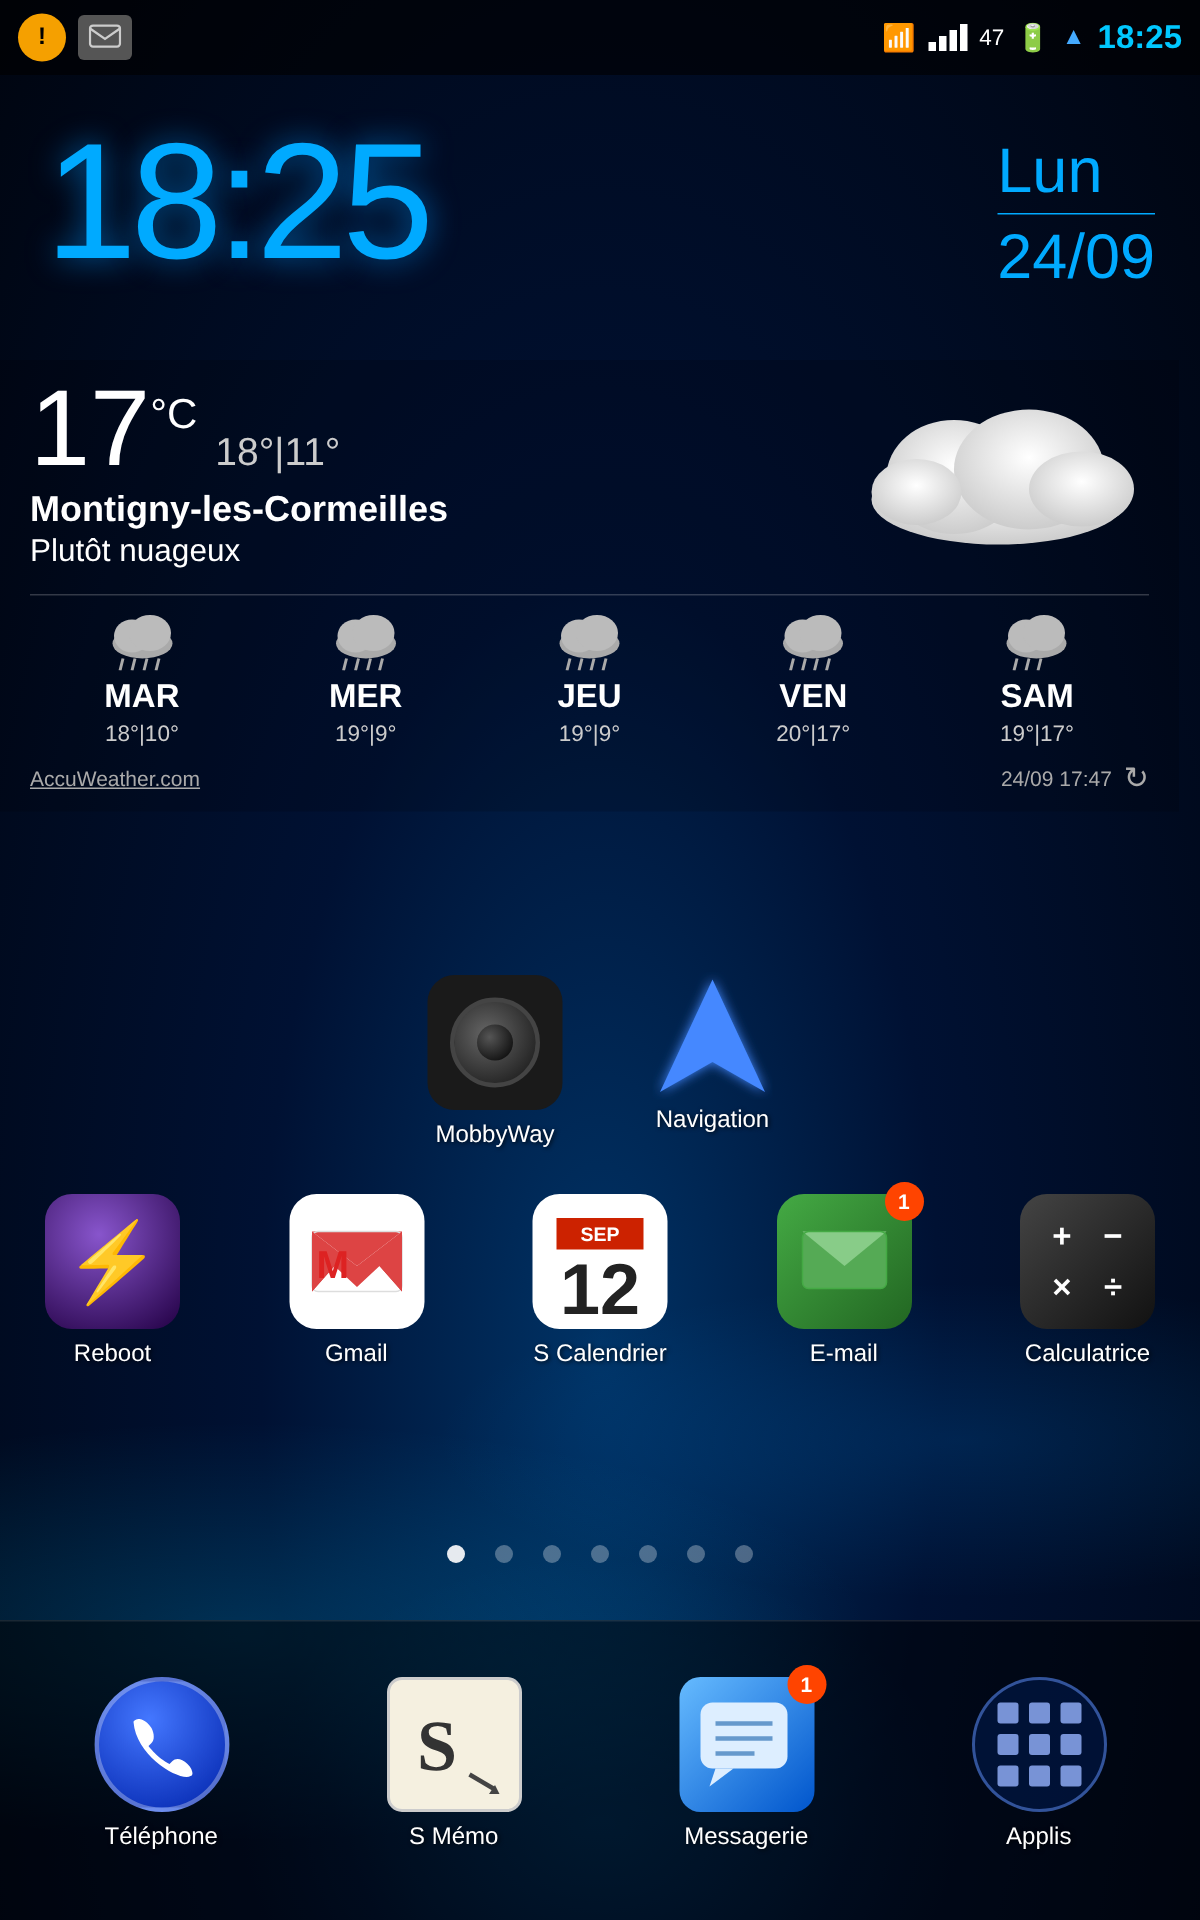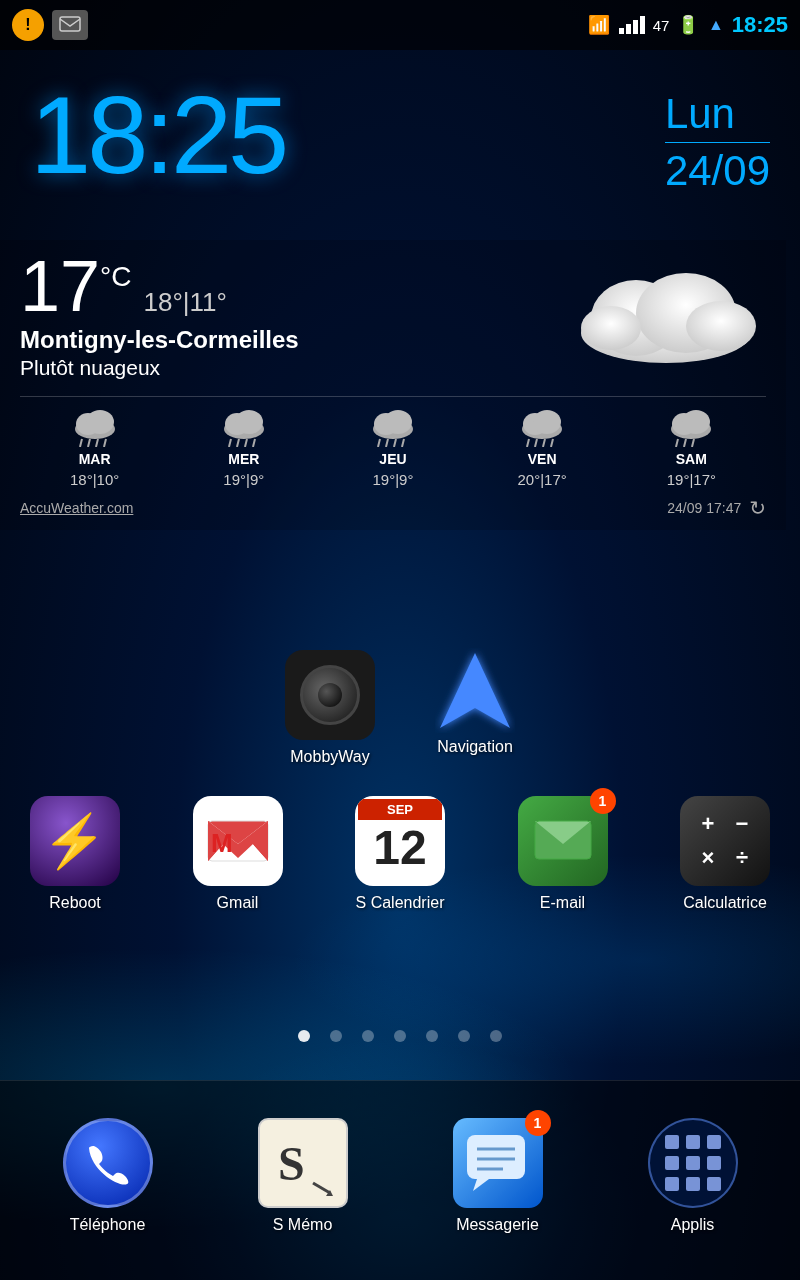--- a/index.html
+++ b/index.html
@@ -183,21 +183,21 @@
     }
 
     .forecast-day {
       display: flex;
       flex-direction: column;
       align-items: center;
       gap: 4px;
     }
 
     .forecast-label {
-      font-size: 14px;
+      font-size: 22px;
       color: #fff;
       font-weight: bold;
     }
 
     .forecast-temps {
       font-size: 15px;
       color: #ccc;
     }
 
     .accu-footer {
@@ -588,21 +588,21 @@
           <polygon points="5,15 5,55 20,38" fill="#cc3333"></polygon>
           <polygon points="65,15 65,55 50,38" fill="#cc3333"></polygon>
           <polygon points="5,15 35,38 65,15 65,55 50,38 35,52 20,38 5,55" fill="#dd4444"></polygon>
           <text x="8" y="46" font-size="26" font-weight="bold" fill="#dd2222" font-family="Arial">M</text>
         </svg>
       </div>
       <span class="app-label">Gmail</span>
     </div>
 
     <div class="app-icon">
-      <div class="app-icon-img calendar-icon-bg" style="overflow:hidden; padding:3px; justify-content:flex-start; align-items:stretch; flex-direction:column;">
+      <div class="app-icon-img calendar-icon-bg" style="overflow:hidden; padding:16px; justify-content:flex-start; align-items:stretch; flex-direction:column;">
         <div style="background:#cc2200; text-align:center; color:#fff; font-size:13px; font-weight:bold; padding:3px 0;">SEP</div>
         <div style="font-size:48px; font-weight:bold; color:#222; text-align:center; line-height:1; padding:4px 0 2px 0;">12</div>
       </div>
       <span class="app-label">S Calendrier</span>
     </div>
 
     <div class="app-icon">
       <div class="app-icon-img email-icon-bg" style="position:relative;">
         <svg width="60" height="50" viewBox="0 0 60 50">
           <rect x="2" y="5" width="56" height="38" rx="4" fill="#55aa55"></rect>

